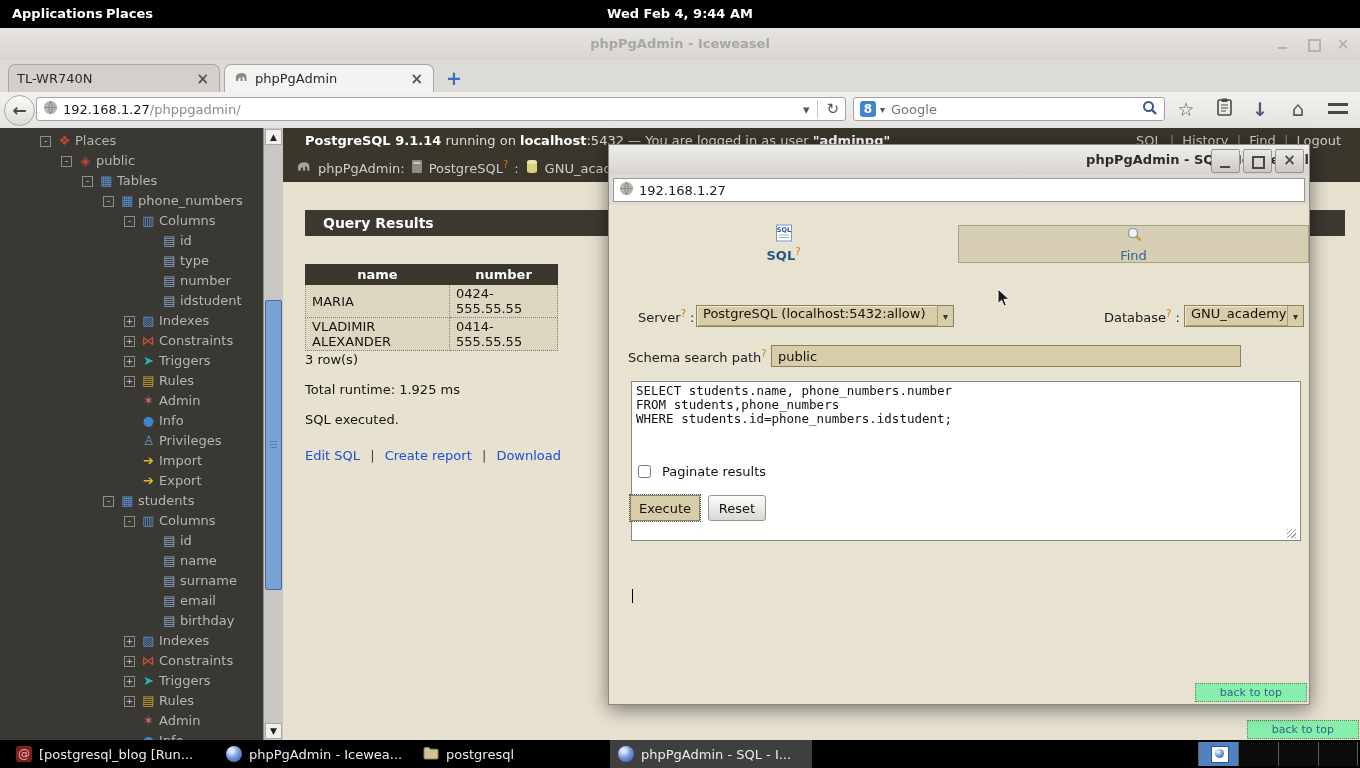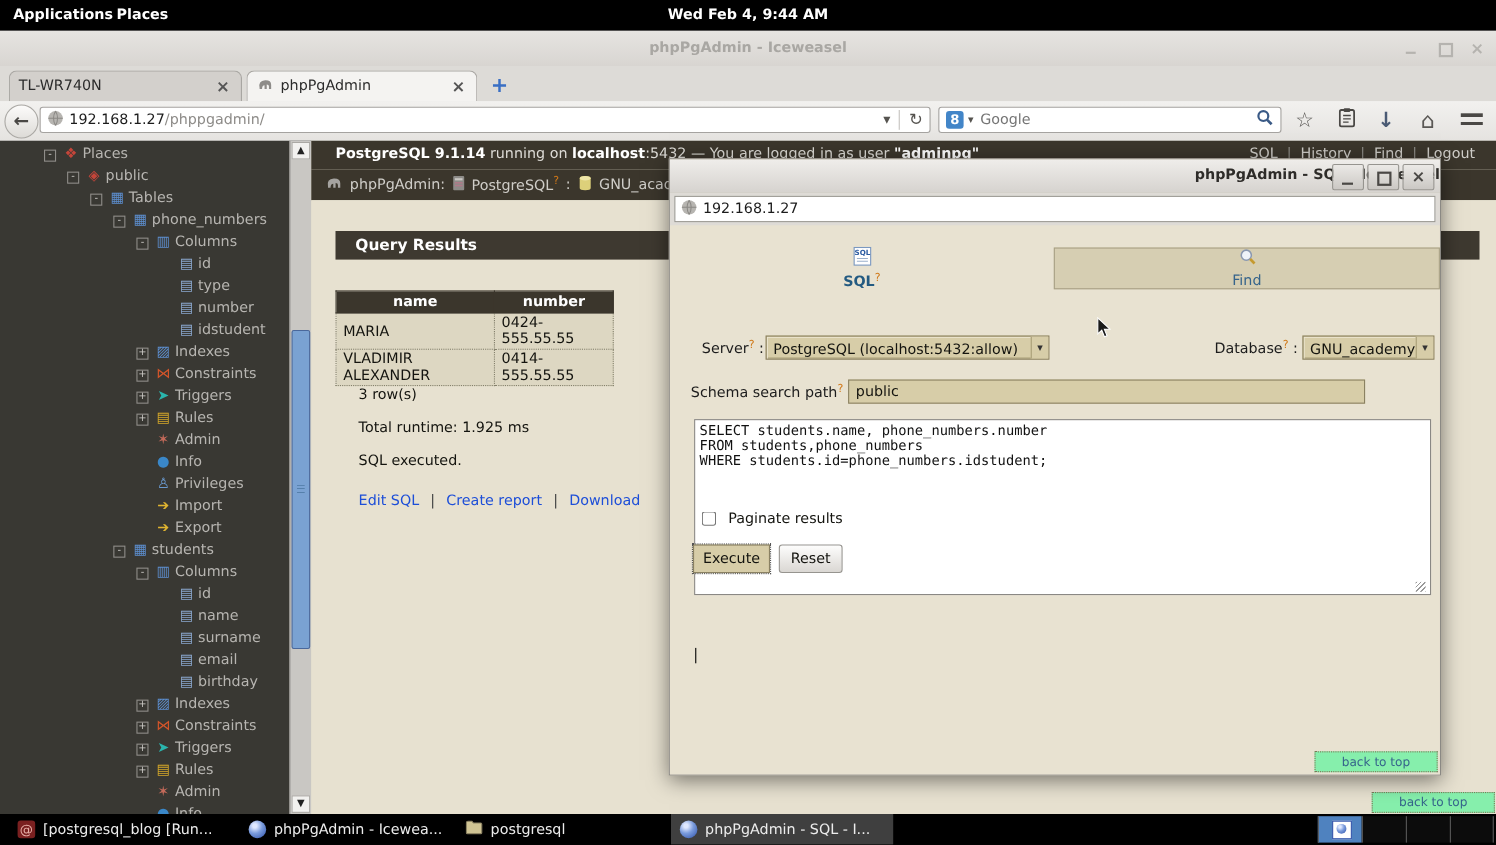--- a/index.html
+++ b/index.html
@@ -66,21 +66,21 @@
   .top-links{position:absolute;right:15px;top:0;height:26px;line-height:26px;color:#8d8b85;}
   .top-links a{color:#cfcdc8;text-decoration:none;margin:0 4px;}
   .crumb-row{position:absolute;left:0;top:26px;right:0;height:28px;background:#3b362c;color:#cfcdc8;display:flex;align-items:center;padding-left:12px;gap:6px;white-space:nowrap;}
   .sup-q{color:#d07818;font-size:10px;vertical-align:super;}
   .page-body{position:absolute;left:0;top:54px;right:0;bottom:0;background:#e7e1d0;}
   .qr-bar{position:absolute;left:22px;right:15px;top:28px;height:26px;background:#3e3930;color:#fff;font-weight:bold;font-size:14px;line-height:26px;padding-left:18px;box-sizing:border-box;}
   .rtable{position:absolute;left:22px;top:82px;border-collapse:collapse;font-size:13px;}
   .rtable th{background:#3b362c;color:#fff;font-weight:bold;border:1px solid #3b362c;padding:2px 6px;}
   .rtable td{background:#ddd7c2;color:#14140f;border:1px dotted #84806c;padding:1px 6px;}
   .col-name{width:131px;}.col-num{width:95px;}
-  .ptext{position:absolute;left:22px;color:#14140f;margin-left:21px;}
+  .ptext{position:absolute;left:22px;color:#14140f;}
   .t-rows{top:170px}.t-runtime{top:200px}.t-status{top:230px}.t-actions{top:266px}
   .t-actions a{color:#1d4ed8;text-decoration:none;}
   .t-actions .sep{color:#444;margin:0 6px;}
   .backtop{background:#86efac;border:1px dotted #7e7657;color:#36648b;font-size:11px;padding:2px 24px;}
   .main-backtop{position:absolute;right:1px;bottom:1px;}
   
   .popup{position:absolute;left:608px;top:144px;width:702px;height:561px;background:#e8e2d1;border:1px solid #8b8984;box-sizing:border-box;box-shadow:0 4px 18px rgba(0,0,0,.5);}
   .p-title{position:absolute;left:0;top:0;right:0;height:30px;background:linear-gradient(#efedea,#d6d3cf);border-bottom:1px solid #b5b3ae;}
   .p-title .ptxt{position:absolute;left:0;right:0;top:0;height:30px;line-height:30px;text-align:right;font-weight:bold;color:#2e2c29;}
   .p-btns{position:absolute;right:5px;top:4px;display:flex;gap:3px;}
@@ -90,21 +90,21 @@
   .pb-x{font-size:15px;font-weight:bold;line-height:21px;}
   .p-url{position:absolute;left:0;top:30px;right:0;height:30px;background:#dedbd6;}
   .p-url-field{position:absolute;left:4px;right:4px;top:3px;height:24px;background:#fff;border:1px solid #98968f;display:flex;align-items:center;padding:0 5px;box-sizing:border-box;overflow:hidden;white-space:nowrap;}
   .p-body{position:absolute;left:0;top:60px;right:0;bottom:0;background:#e8e2d1;}
   .p-tabs{position:absolute;left:0;top:20px;right:0;height:38px;display:flex;}
   .p-tab{flex:1;display:flex;flex-direction:column;align-items:center;justify-content:center;gap:1px;}
   .p-tab-find{background:#d6ceb2;border:1px solid #a9a185;box-sizing:border-box;}
   .p-tab-sql .plbl{color:#235a81;font-weight:bold;}
   .p-tab-find .plbl{color:#36648b;}
   .frow-label{position:absolute;color:#1c1c1c;}
-  .tan-select{position:absolute;height:22px;background:#d7cda8;border:1px solid #8a8162;box-shadow:inset 1px 1px 0 #efe9d5, inset -1px -1px 0 #a99f77;box-sizing:border-box;display:flex;align-items:flex-end;padding-left:6px;color:#14140f;}
+  .tan-select{position:absolute;height:22px;background:#d7cda8;border:1px solid #8a8162;box-shadow:inset 1px 1px 0 #efe9d5, inset -1px -1px 0 #a99f77;box-sizing:border-box;display:flex;align-items:flex-start;padding-left:6px;color:#14140f;}
   .sel-arrow{margin-left:auto;width:15px;align-self:stretch;border-left:1px solid #a99f77;display:flex;align-items:center;justify-content:center;color:#333;font-size:10px;background:#d7cda8;}
   .tan-input{position:absolute;height:22px;background:#d7cda8;border:1px solid #8a8162;box-sizing:border-box;font-family:inherit;font-size:13px;color:#14140f;padding:0 6px;}
   .sqlbox{position:absolute;left:22px;top:176px;width:670px;height:160px;background:#fff;border:1px solid #8a8884;font-family:"DejaVu Sans Mono","Liberation Mono",monospace;font-size:12.5px;line-height:14px;color:#111;padding:2px 4px;box-sizing:border-box;resize:none;outline:none;}
   .caret{position:absolute;left:23px;top:384px;width:1px;height:14px;background:#000;}
   .grip{position:absolute;left:678px;top:324px;width:9px;height:9px;background:repeating-linear-gradient(135deg,#999 0 1px,transparent 1px 3px);}
   .pag-row{position:absolute;left:25px;top:257px;display:flex;align-items:center;gap:8px;color:#14140f;}
   .btn-exec{position:absolute;left:21px;top:290px;width:70px;height:26px;background:#d7cda8;border:1px solid #8a8162;outline:1px dotted #555;font-family:inherit;font-size:13px;color:#14140f;}
   .btn-reset{position:absolute;left:99px;top:290px;width:58px;height:26px;background:linear-gradient(#fdfdfc,#dad7d3);border:1px solid #96948f;border-radius:3px;font-family:inherit;font-size:13px;color:#14140f;}
   .p-backtop{position:absolute;right:2px;bottom:2px;}
   

